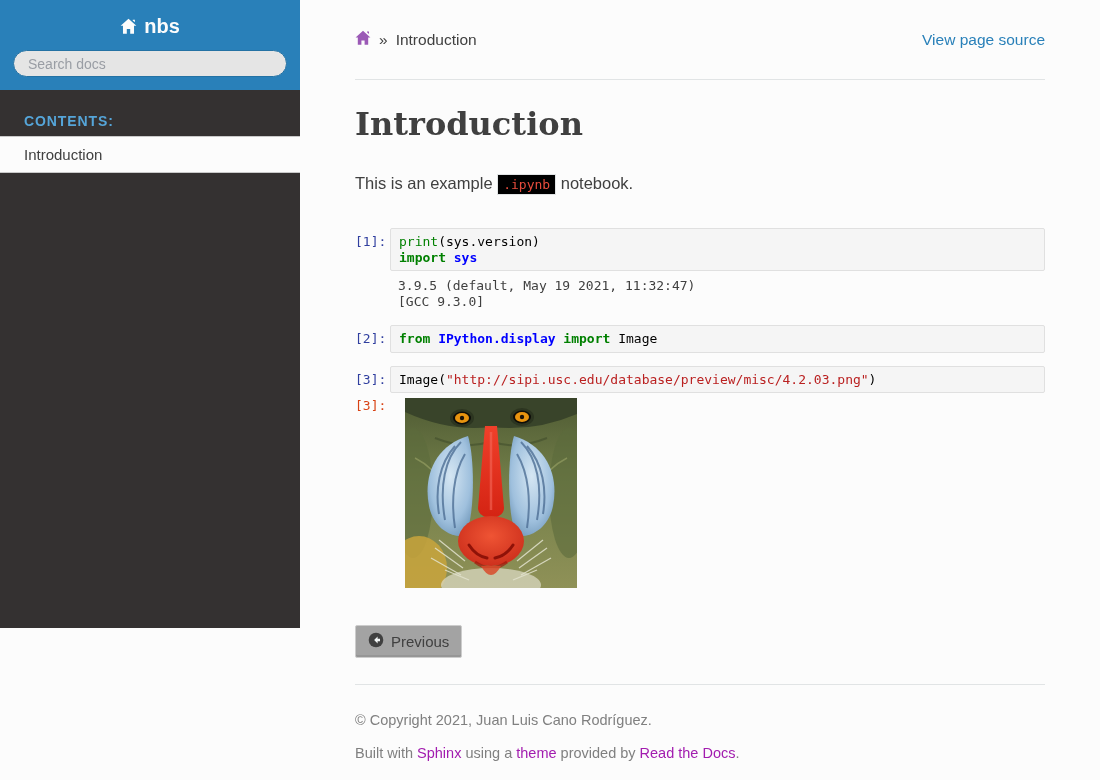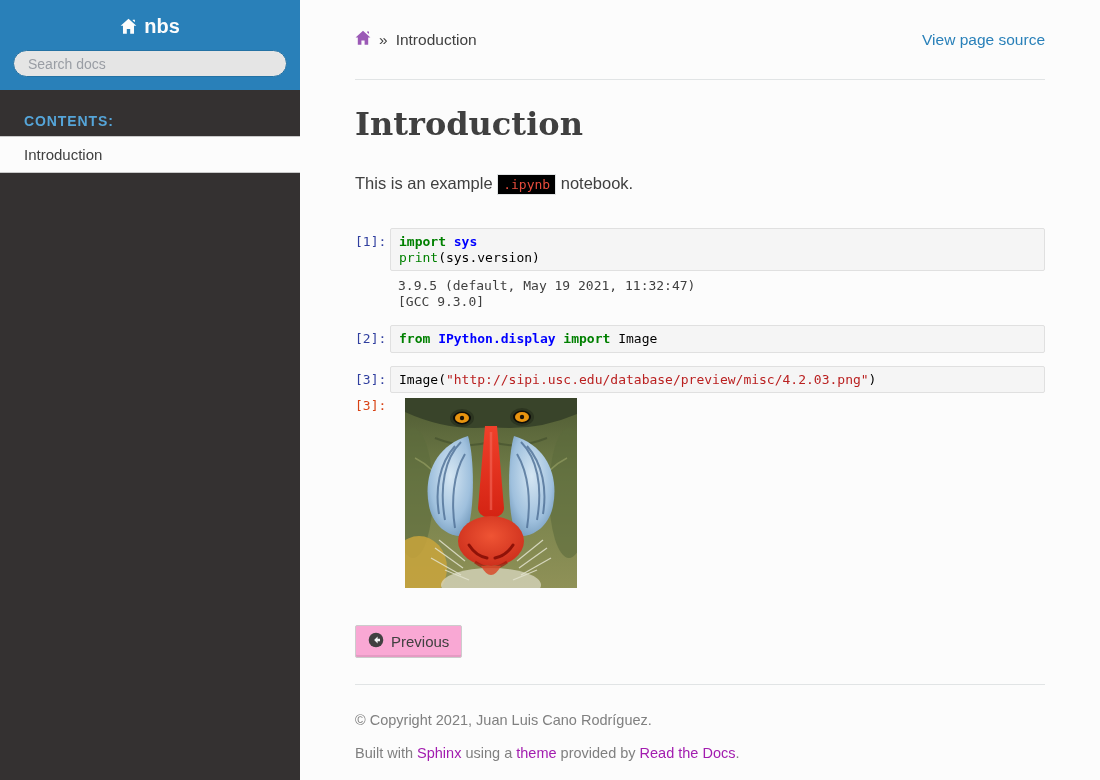--- a/index.html
+++ b/index.html
@@ -6,21 +6,21 @@
   html, body { width: 1100px; height: 780px; overflow: hidden; }
   body {
     font-family: "Liberation Sans", sans-serif;
     background: #fcfcfc;
     color: #404040;
   }
   .app { display: flex; width: 1100px; height: 780px; }
 
   
   .sidebar {
-    width: 300px; flex: 0 0 300px; height: 780px;
+    width: 300px; flex: 0 0 300px; height: 628px;
     background: #343131; overflow: hidden;
   }
   .sidebar-header { background: #2980b9; padding: 12px 13px 13px; }
   .brand {
     display: flex; align-items: center; justify-content: center; gap: 7px;
     color: #fcfcfc; font-size: 20px; font-weight: bold;
     height: 28px; text-decoration: none; cursor: pointer;
   }
   .brand svg { display: block; }
   .search-wrap { margin-top: 10px; }
@@ -100,21 +100,21 @@
   .out-row { margin-top: 7px; }
   .cell-gap { margin-top: 16px; }
   .cell-gap-sm { margin-top: 13px; }
   .img-row { margin-top: 5px; }
   .nb-image { display: block; margin-left: 7px; }
 
   
   .nav-buttons { margin-top: 37px; }
   .btn-prev {
     display: inline-flex; align-items: center; gap: 7px;
-    background: #f9a8d4; color: #404040;
+    background: #a3a3a3; color: #404040;
     border: 1px solid #ccc; border-radius: 2px;
     padding: 6px 12px; font-size: 15px; cursor: pointer;
     font-family: "Liberation Sans", sans-serif;
     box-shadow: inset 0 -2px 0 rgba(0,0,0,0.08);
   }
   .content-divider {
     border: none; border-top: 1px solid #e1e4e5; margin-top: 26px;
   }
   .footer { margin-top: 27px; font-size: 14.5px; color: #808080; }
   .footer p + p { margin-top: 17px; }
@@ -169,22 +169,22 @@
 
     <h1 class="page-title">Introduction</h1>
 
     <p class="intro-p"><span>This is an example </span><code class="code-literal">.ipynb</code><span> notebook.</span></p>
 
     <div class="cells">
 
       <div class="nbrow">
         <div class="prompt prompt-in">[1]:</div>
         <div class="input-area">
+          <div class="code-line"><span class="tok-nb">print</span><span>(sys.version)</span></div>
           <div class="code-line"><span class="tok-kn">import </span><span class="tok-nn">sys</span></div>
-          <div class="code-line"><span class="tok-nb">print</span><span>(sys.version)</span></div>
         </div>
       </div>
 
       <div class="nbrow out-row">
         <div class="prompt"></div>
         <div class="output-area">
           <div class="code-line">3.9.5 (default, May 19 2021, 11:32:47)</div>
           <div class="code-line">[GCC 9.3.0]</div>
         </div>
       </div>

